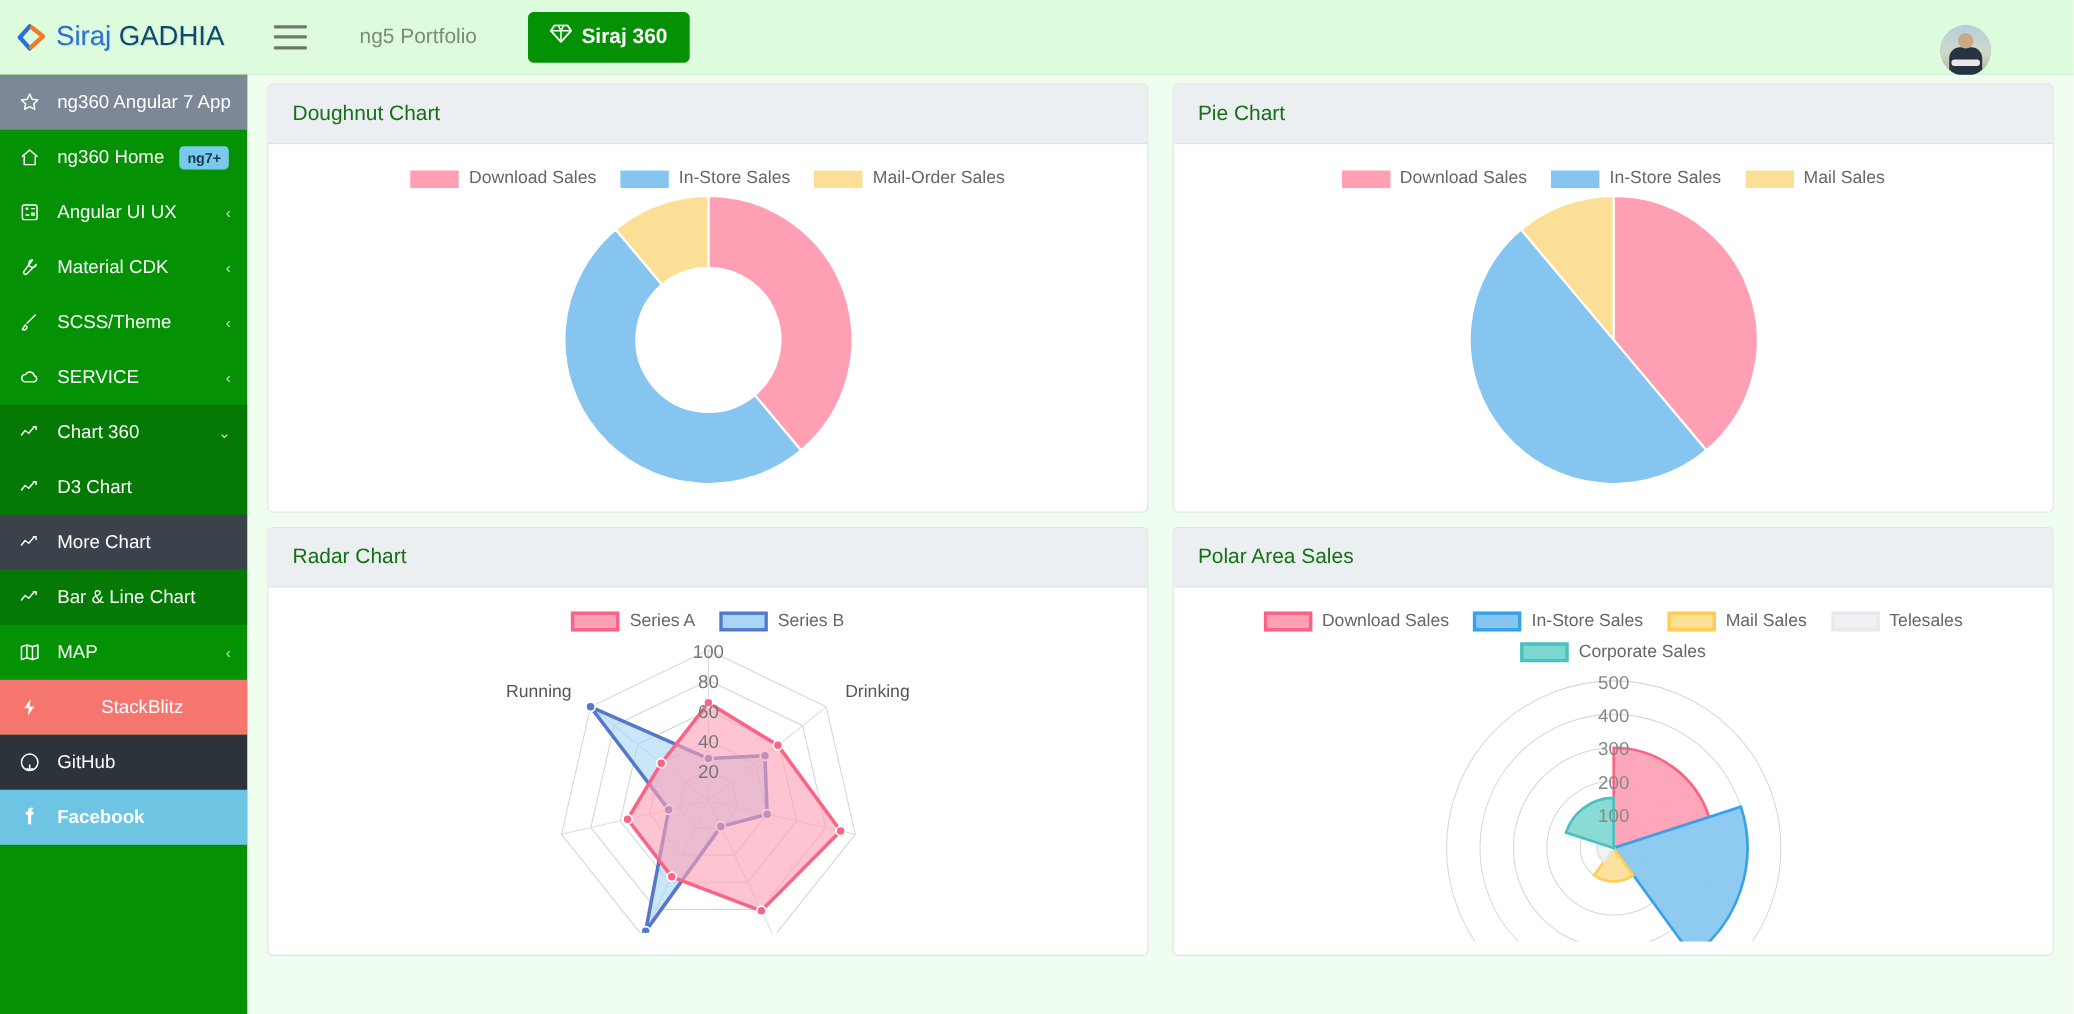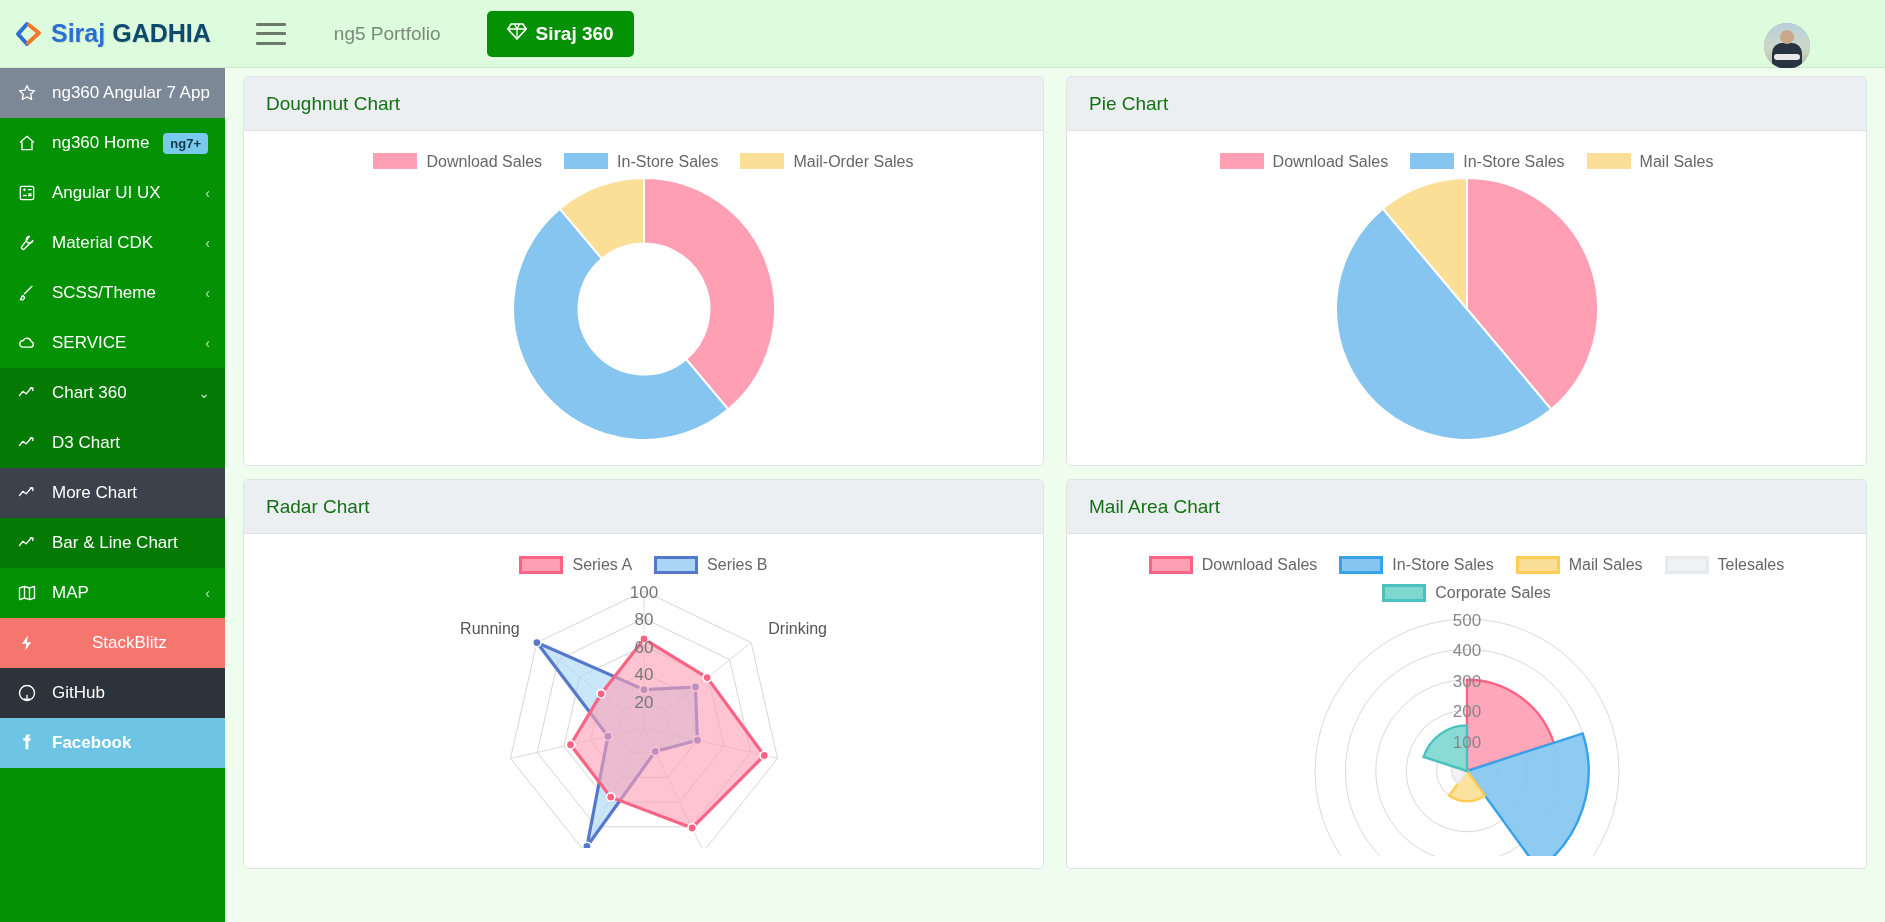--- a/index.html
+++ b/index.html
@@ -14,21 +14,21 @@
   .topbar {
     position: absolute; top: 0; left: 0;
     width: 1885px; height: 68px;
     background: #ddfbdd;
     border-bottom: 1px solid #cfe6cf;
     display: flex; align-items: center;
   }
   .brand {
     display: flex; align-items: center;
     margin-left: 14px; gap: 7px;
-    font-size: 25px; font-weight: bold;
+    font-size: 25px; font-weight: normal;
   }
   .brand-mark { width: 30px; height: 30px; position: relative; }
   .brand-t1 { color: #2a6fd4; text-shadow: 1px 1px 0 rgba(0,0,0,.10); }
   .brand-t2 { color: #0c4a6e; text-shadow: 1px 1px 0 rgba(0,0,0,.10); text-align: center; }
   .hamb {
     width: 30px; height: 22px; margin-left: 45px;
     display: flex; flex-direction: column; justify-content: space-between;
     cursor: pointer;
   }
   .hamb i { display: block; height: 3px; background: #6c7a6c; border-radius: 1px; }
@@ -136,21 +136,21 @@
     padding-left: 22px;
   }
   .card-title { color: #147014; font-size: 19px; }
   .card-body { height: 334px; padding: 10px 0 0 0; position: relative; }
 
   
   .legend {
     display: flex; flex-wrap: wrap; justify-content: center;
     align-items: center; gap: 10px 22px; padding: 12px 20px 4px 20px;
   }
-  .lg { display: flex; align-items: flex-start; gap: 9px; }
+  .lg { display: flex; align-items: flex-end; gap: 9px; }
   .lg-swatch { width: 44px; height: 16px; }
   .lg-swatch.bordered { height: 18px; border-width: 3px; border-style: solid; }
   .lg-text { font-size: 16px; color: #666666; white-space: nowrap; }
 
   
   .chart-area { display: flex; justify-content: center; align-items: flex-start; }
 </style>
 </head>
 <body>
 
@@ -457,21 +457,21 @@
               <text x="260" y="-4" text-anchor="middle" font-size="16" fill="#555" font-family="&quot;Liberation Sans&quot;, sans-serif">Eating</text>
               <text x="384.3112057124167" y="55.86512150446137" text-anchor="start" font-size="16" fill="#555" font-family="&quot;Liberation Sans&quot;, sans-serif">Drinking</text>
               <text x="135.68879428758325" y="55.8651215044614" text-anchor="end" font-size="16" fill="#555" font-family="&quot;Liberation Sans&quot;, sans-serif">Running</text>
             </svg>
         </div>
       </div>
     </section>
 
     <section class="card">
       <div class="card-head">
-        <span class="card-title">Mail Area Chart</span>
+        <span class="card-title">Polar Area Sales</span>
       </div>
       <div class="card-body">
         <div class="legend" id="legend-polar">
             <div class="lg">
               <span class="lg-swatch bordered" style="background: rgb(255, 159, 180); border-color: rgb(251, 99, 132);"></span>
               <span class="lg-text">Download Sales</span>
             </div>
             <div class="lg">
               <span class="lg-swatch bordered" style="background: rgb(133, 197, 240); border-color: rgb(54, 162, 235);"></span>
               <span class="lg-text">In-Store Sales</span>

